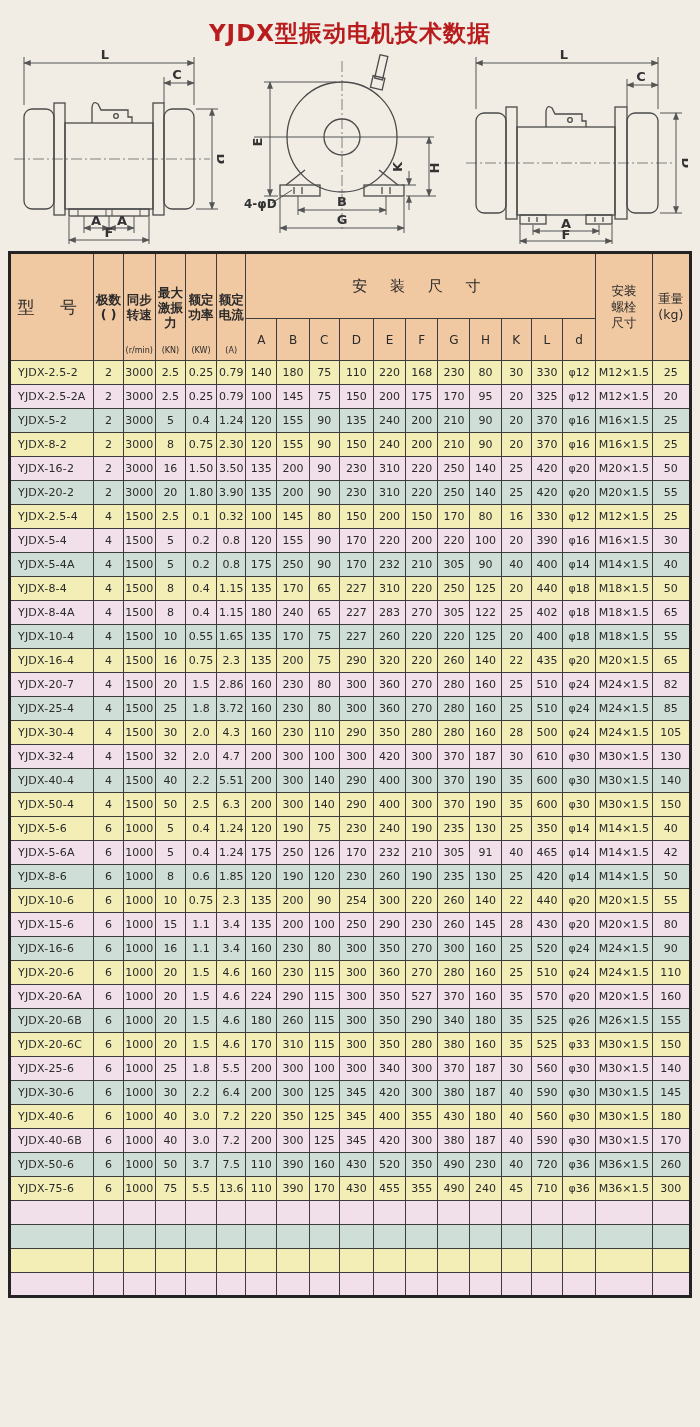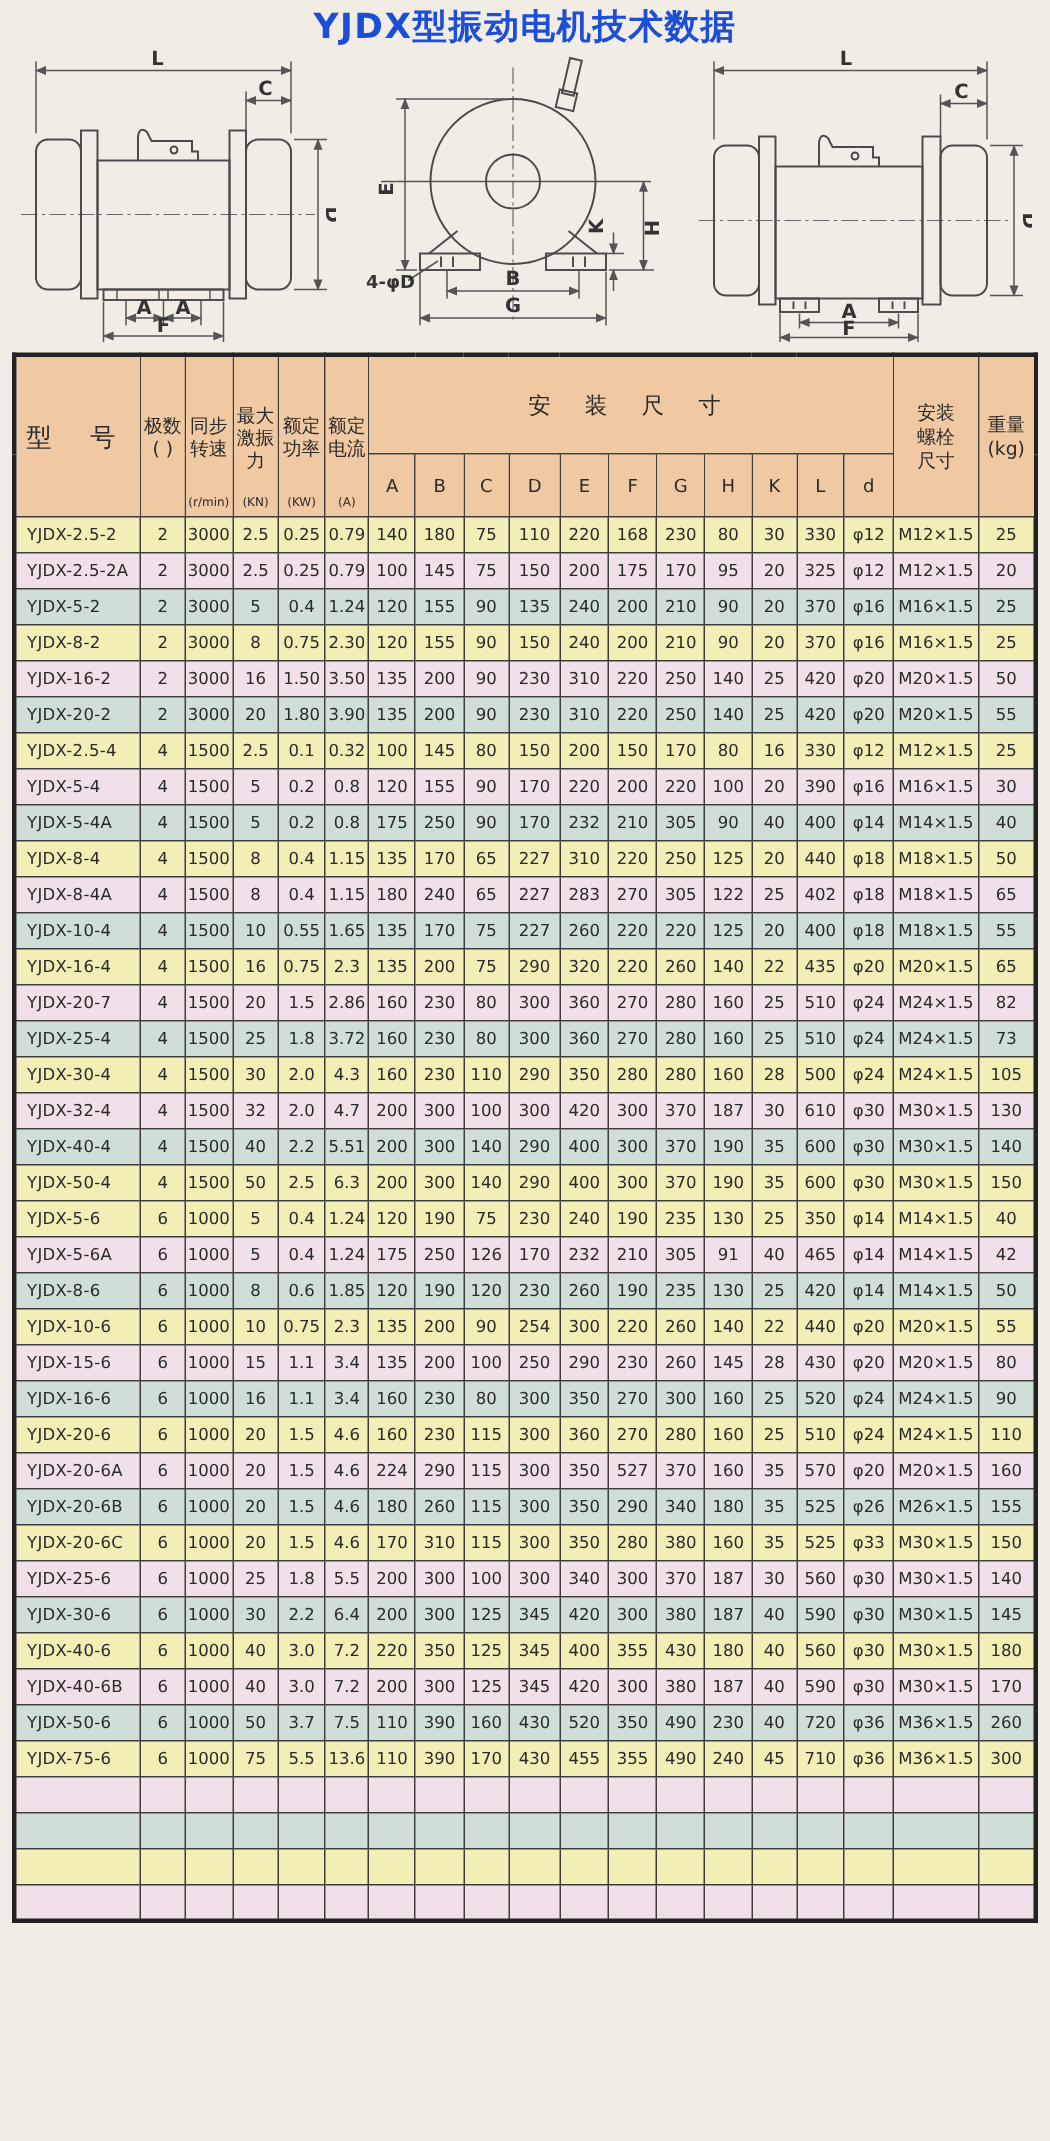--- a/index.html
+++ b/index.html
@@ -1,21 +1,21 @@
 <!DOCTYPE html>
 <html><head>
 <meta charset="utf-8">
 <style>
   html,body{margin:0;padding:0;}
   body{width:700px;height:1427px;background:#f1ede5;overflow:hidden;
        font-family:"DejaVu Sans","Liberation Sans",sans-serif;color:#2a2a2a;}
   .page{width:700px;height:1427px;position:relative;}
   .title{
-    text-align:center;padding-top:2px;height:29px;
-    font-size:23px;font-weight:bold;letter-spacing:1px;color:#1d4ed8;
+    text-align:center;padding-top:18px;height:29px;
+    font-size:23px;font-weight:bold;letter-spacing:1px;color:#b91c1c;
   }
   .diagrams{
     height:200px;display:flex;justify-content:space-between;
     align-items:flex-start;padding:0 12px;box-sizing:border-box;
   }
   .dg{display:block;}
   .dg .shape{fill:none;stroke:#4a4a4a;stroke-width:1.3;}
   .dg .dim{fill:none;stroke:#555;stroke-width:1;}
   .dg .cl{fill:none;stroke:#666;stroke-width:.8;stroke-dasharray:11 3 2 3;}
   .dg text{font-family:"DejaVu Sans",sans-serif;font-size:13px;font-weight:bold;fill:#333;}
@@ -23,21 +23,21 @@
   table{
     width:684px;margin:4px 8px 0 8px;border-collapse:collapse;table-layout:fixed;
     border:3px solid #232323;
   }
   th,td{
     border:1.5px solid #3c3c3c;text-align:center;vertical-align:middle;
     padding:0;overflow:hidden;white-space:nowrap;
   }
   thead th{background:#f0c8a2;font-weight:normal;position:relative;}
   .h-model{font-size:17px;letter-spacing:10px;}
-  .h-main{font-size:12.5px;line-height:15px;}
+  .h-main{font-size:12.5px;line-height:15px;font-weight:bold;}
   .h-unit{font-size:8px;position:absolute;bottom:5px;left:0;right:0;text-align:center;}
   .h-mount{font-size:15px;letter-spacing:9px;}
   .h-dim{font-size:12px;}
   .h-wide{font-size:12.5px;line-height:16px;}
   tr.r1{height:66px;}
   tr.r2{height:42px;}
   tbody tr{height:24px;}
   tbody td{font-size:11px;}
   td.model-cell{text-align:left;padding-left:7px;font-size:11px;letter-spacing:.2px;}
   tr.tone-yellow td{background:#f2eeb6;}
@@ -569,21 +569,21 @@
           <td>80</td>
           <td>300</td>
           <td>360</td>
           <td>270</td>
           <td>280</td>
           <td>160</td>
           <td>25</td>
           <td>510</td>
           <td>φ24</td>
           <td>M24×1.5</td>
-          <td>73</td>
+          <td>85</td>
         </tr>
         <tr class="tone-yellow">
           <td class="model-cell">YJDX-30-4</td>
           <td>4</td>
           <td>1500</td>
           <td>30</td>
           <td>2.0</td>
           <td>4.3</td>
           <td>160</td>
           <td>230</td>

